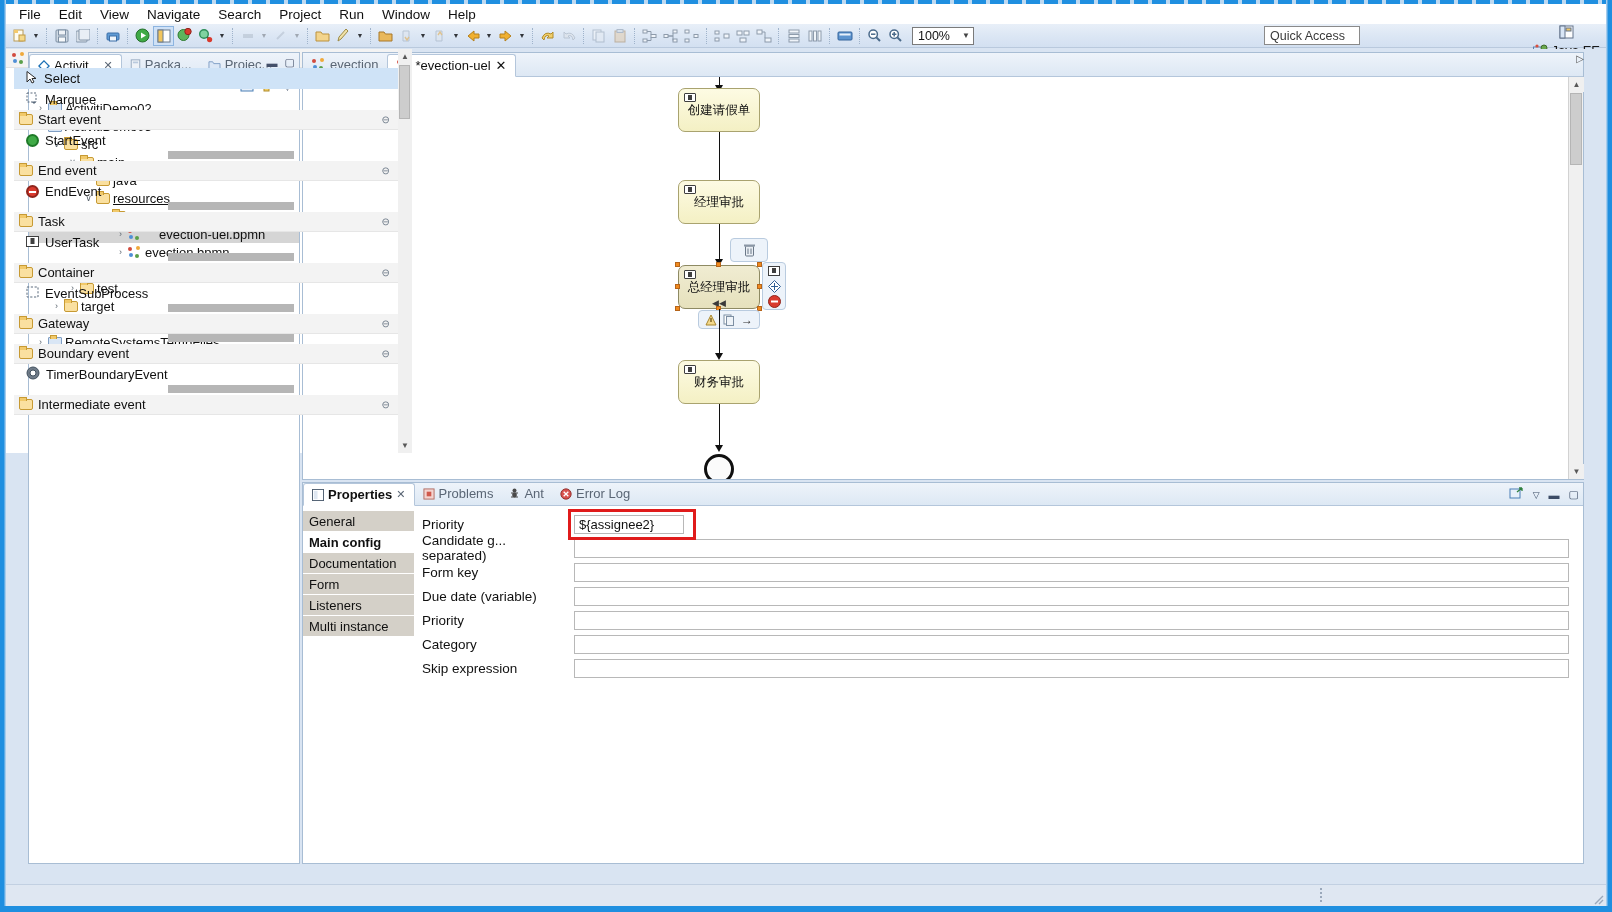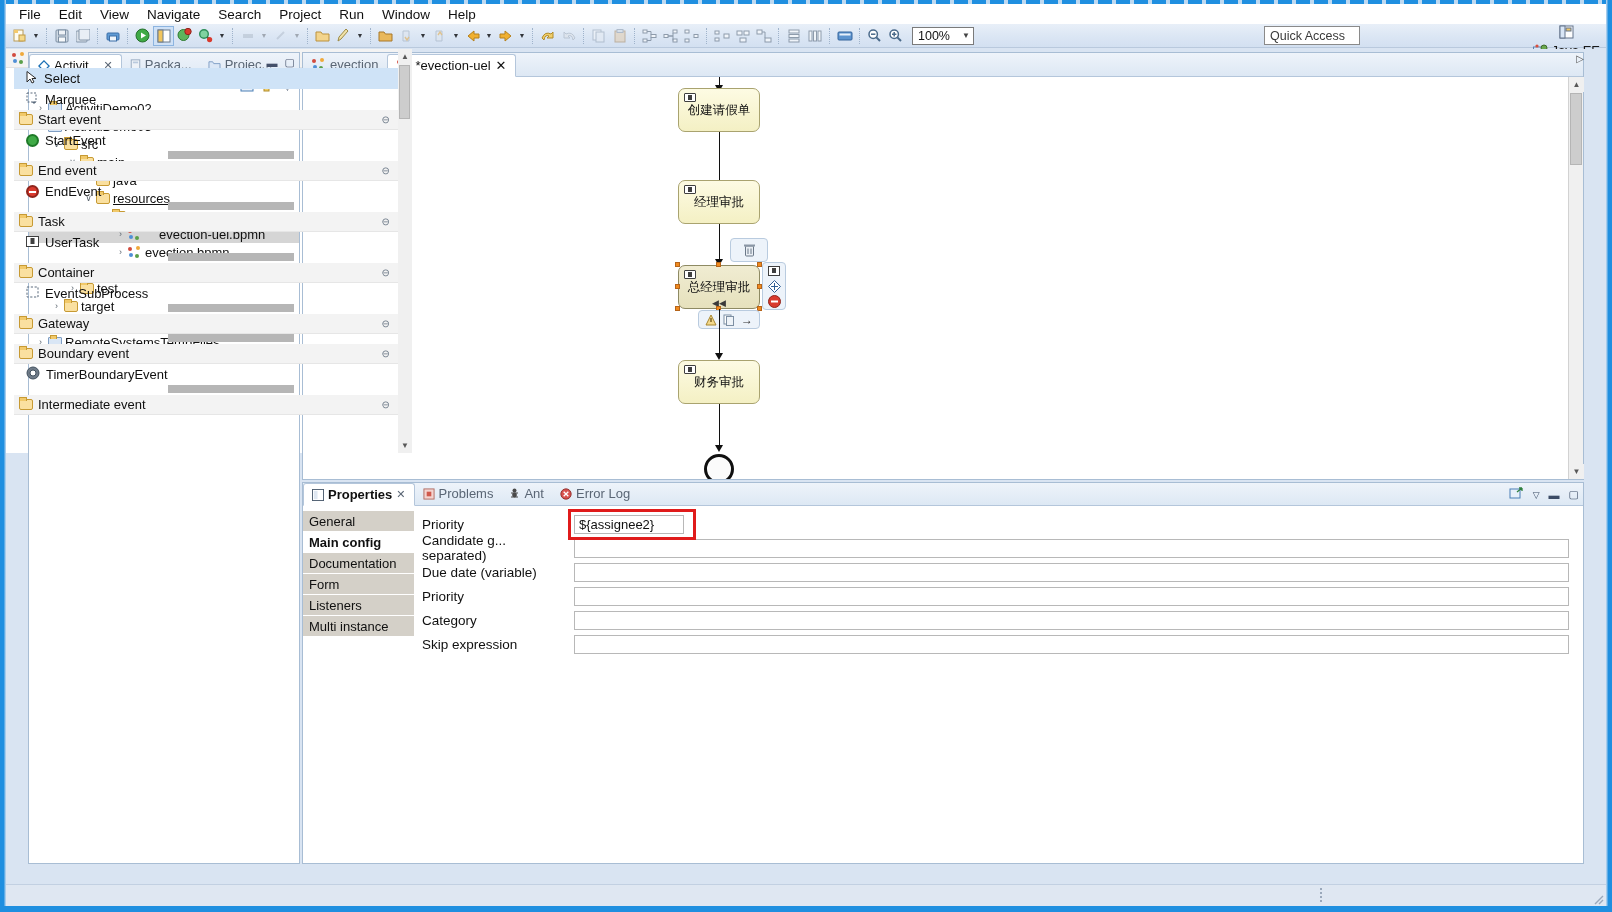--- a/index.html
+++ b/index.html
@@ -1134,20 +1134,24 @@
             <div class="frow highlight">
               <div class="flabel">Priority</div>
               <div class="finput">${assignee2}</div>
               <div class="hl-box" style="border-color: rgb(224, 27, 27);"></div>
             </div>
             <div class="frow">
               <div class="flabel">Candidate g... separated)</div>
               <div class="finput"></div>
             </div>
             <div class="frow">
+              <div class="flabel">Form key</div>
+              <div class="finput"></div>
+            </div>
+            <div class="frow">
               <div class="flabel">Due date (variable)</div>
               <div class="finput"></div>
             </div>
             <div class="frow">
               <div class="flabel">Priority</div>
               <div class="finput"></div>
             </div>
             <div class="frow">
               <div class="flabel">Category</div>
               <div class="finput"></div>

